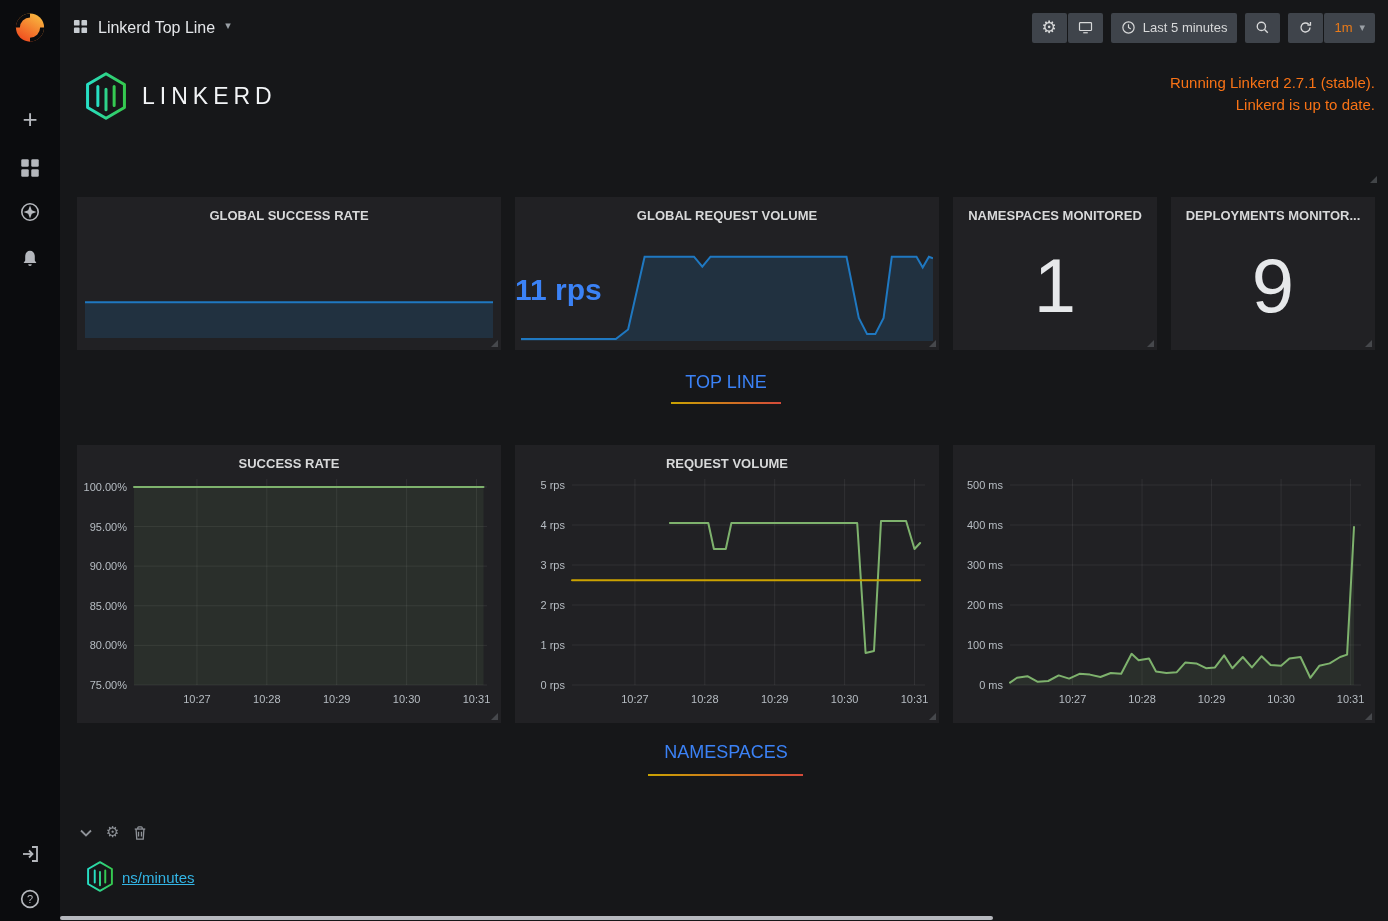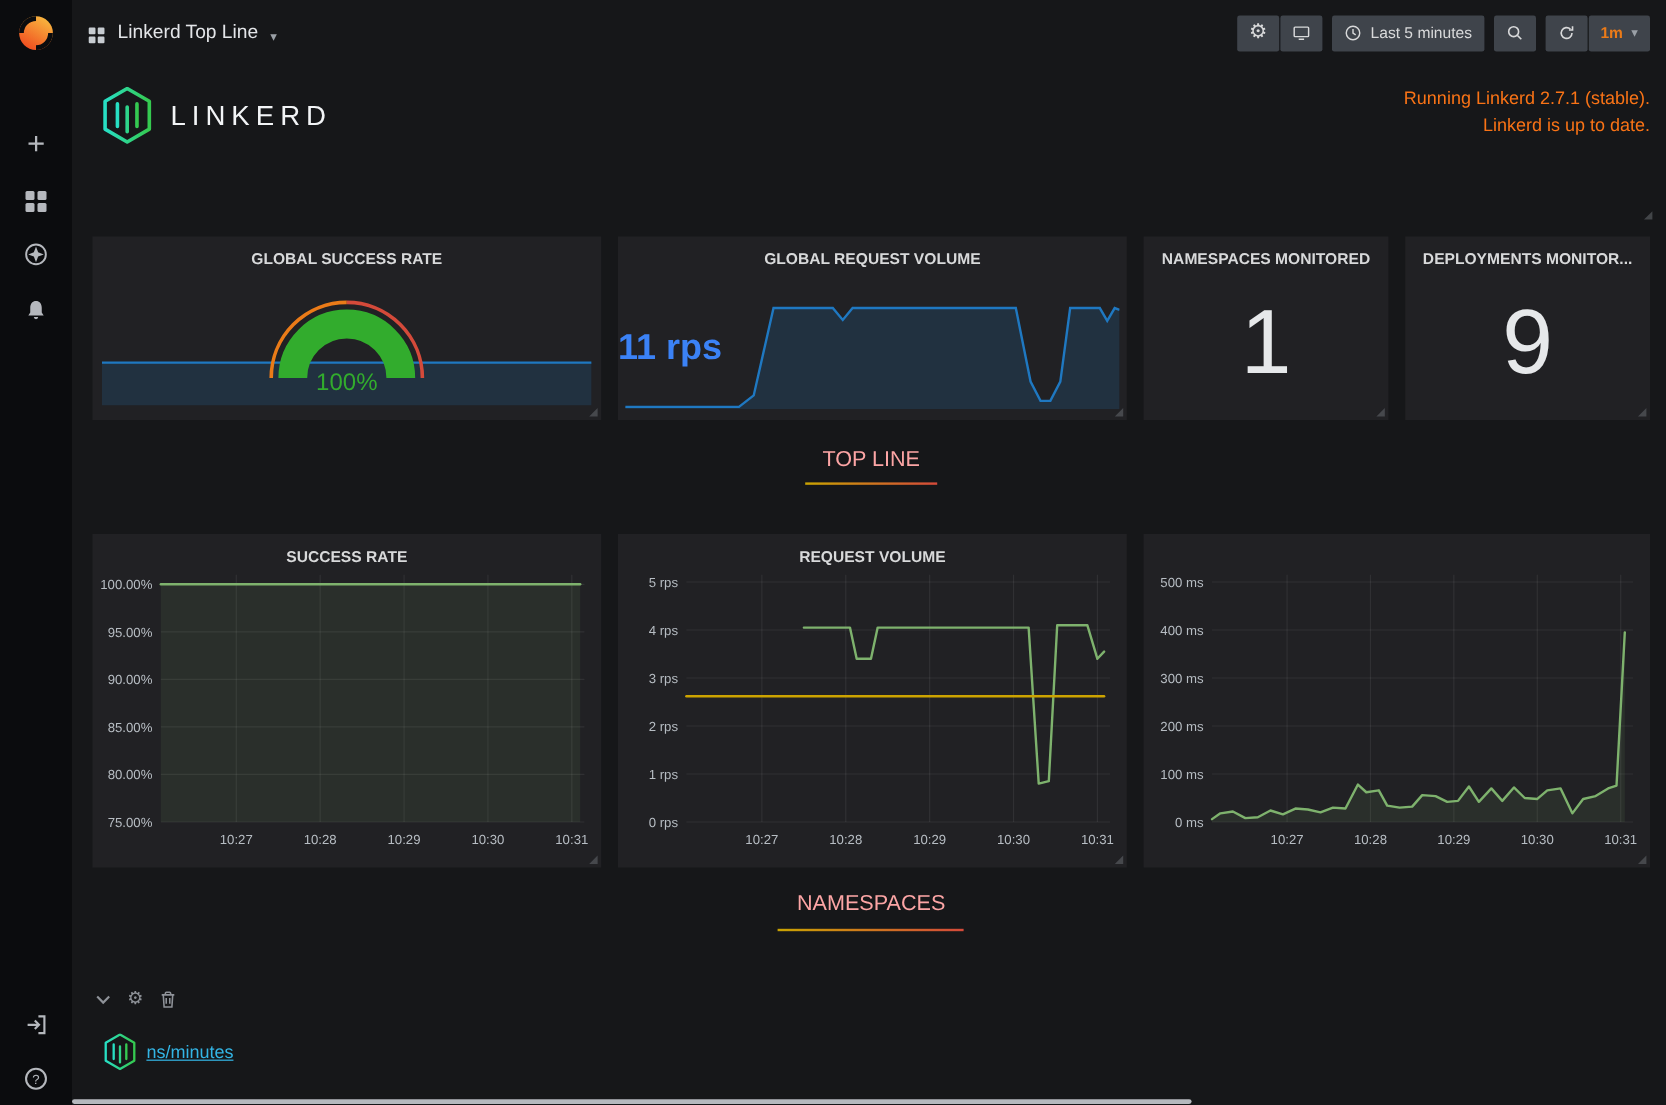--- a/index.html
+++ b/index.html
@@ -9,46 +9,46 @@
 
 
 .sidebar{position:absolute;left:0;top:0;width:60px;height:921px;background:#0b0c0e;z-index:20}
 .slogo{position:absolute;top:9px;left:12px;width:36px;height:36px;cursor:pointer}
 .sicon{position:absolute;left:0;width:60px;height:38px;display:flex;align-items:center;justify-content:center;color:#b5b8bd;cursor:pointer}
 .sicon svg{width:20px;height:20px}
 .plusch{font-size:26px;font-weight:300;line-height:20px}
 
 
 .navbar{position:absolute;left:60px;top:0;width:1328px;height:55px;display:flex;align-items:center;padding:0 13px;background:#161719;z-index:15}
-.nav-title{display:flex;align-items:flex-end;gap:10px;cursor:pointer}
+.nav-title{display:flex;align-items:flex-start;gap:10px;cursor:pointer}
 .nav-title .t{font-size:16px;color:#e3e5e8;font-weight:500}
 .caret{font-size:11px;color:#9aa0a6}
 .nav-spacer{flex:1}
 .nav-right{display:flex;align-items:center;gap:8px}
 .navbtn{display:flex;align-items:center;gap:7px;height:30px;padding:0 10px;background:#3f444b;border:none;border-radius:2px;color:#d8d9da;font-size:13px;font-family:inherit;cursor:pointer}
 .navbtn svg{width:15px;height:15px}
 .grp{display:flex;gap:1px}
 .gearchar{font-family:"DejaVu Sans",sans-serif;font-size:17px;line-height:17px}
-.interval{color:#eb7b18;font-weight:700}
+.interval{color:#eb7b18;font-weight:400}
 
 
 .brand{position:absolute;left:84px;top:72px;display:flex;align-items:center;gap:14px}
 .wordmark{font-size:23px;font-weight:500;letter-spacing:5px;color:#f2f4f6}
 .statline{position:absolute;right:13px;top:72px;text-align:right;font-size:15px;line-height:22px;color:#f97316}
 
 
 .panel{position:absolute;background:#212124}
 .ptitle{margin:4px;padding:7px 4px 0;text-align:center;font-size:13px;font-weight:600;color:#d8d9da;cursor:pointer;white-space:nowrap;overflow:hidden}
 .plot{position:absolute;left:0;right:0;top:26px;bottom:2px}
 .bigstat{position:absolute;left:0;right:0;top:24px;bottom:0;display:flex;align-items:center;justify-content:center;font-size:76px;color:#e6e8ea}
 .gvalue{position:absolute;left:0;right:0;top:76px;text-align:left;font-size:30px;font-weight:700;color:#3b82f6;z-index:2}
 .rsz{position:absolute;right:3px;bottom:3px;width:0;height:0;border-bottom:7px solid #5a5d62;border-left:7px solid transparent;cursor:nwse-resize;opacity:.65}
 
 
-.sechead{position:absolute;left:77px;width:1298px;text-align:center;font-size:18px;color:#fca5a5}
+.sechead{position:absolute;left:77px;width:1298px;text-align:center;font-size:18px;color:#3b82f6}
 .sechr{position:absolute;height:2px;background:linear-gradient(90deg,#c9a302,#d44a3a);border:none;margin:0}
 
 
 .rowctl{position:absolute;left:80px;top:824px;display:flex;align-items:center;gap:14px;color:#8e9298}
 .rowctl svg{display:block}
 .nsicon{position:absolute;left:86px;top:861px}
 .linkns{position:absolute;left:122px;top:869px;font-size:15px;color:#33b5e5;text-decoration:underline;cursor:pointer}
 
 .hscroll{position:absolute;left:60px;bottom:1px;width:933px;height:4px;background:#b6b9be;border-radius:2px}
 </style>
@@ -181,26 +181,20 @@
   <div>Linkerd is up to date.</div>
 </div>
 <span class="rsz" style="right:11px;bottom:auto;top:176px"></span>
 
 <section class="panel" style="left:77px;top:197px;width:424px;height:153px">
   <h2 class="ptitle">GLOBAL SUCCESS RATE</h2>
   <div style="position:absolute;left:8px;top:103px;width:408px;height:38px"><svg width="408" height="38">
         <path d="M0.0,2.2L408.0,2.2L408,38L0,38Z" fill="rgba(31,120,193,0.18)" stroke="none"></path>
         <path d="M0.0,2.2L408.0,2.2" fill="none" stroke="#1f78c1" stroke-width="2"></path>
       </svg></div>
-  <div style="position:absolute;left:102px;top:26px;width:220px;height:116px;z-index:2"><svg width="220" height="116">
-        <path d="M47.0 92.0 A63 63 0 0 1 110.0 29.0" stroke="#eb7b18" stroke-width="3" fill="none"></path>
-        <path d="M110.0 29.0 A63 63 0 0 1 173.0 92.0" stroke="#d44a3a" stroke-width="3" fill="none"></path>
-        <path d="M65.0 92.0 A45 45 0 0 1 155.0 92.0" stroke="#32ac2d" stroke-width="24" fill="none"></path>
-        <text x="110" y="102" text-anchor="middle" font-size="20" fill="#32ac2d" font-family="&quot;Liberation Sans&quot;,sans-serif" font-weight="500">100%</text>
-      </svg></div>
   <span class="rsz"></span>
 </section>
 
 <section class="panel" style="left:515px;top:197px;width:424px;height:153px">
   <h2 class="ptitle">GLOBAL REQUEST VOLUME</h2>
   <div style="position:absolute;left:6px;top:52px;width:412px;height:92px"><svg width="412" height="92">
         <path d="M0.0,90.1L94.8,90.1L107.1,80.5L123.6,7.7L173.0,7.7L181.3,17.6L189.5,7.7L325.5,7.7L337.8,69.0L346.1,85.1L354.3,85.1L362.6,69.0L370.8,7.7L395.5,7.7L401.7,18.4L407.9,7.7L412.0,9.2L412,92L0,92Z" fill="rgba(31,120,193,0.18)" stroke="none"></path>
         <path d="M0.0,90.1L94.8,90.1L107.1,80.5L123.6,7.7L173.0,7.7L181.3,17.6L189.5,7.7L325.5,7.7L337.8,69.0L346.1,85.1L354.3,85.1L362.6,69.0L370.8,7.7L395.5,7.7L401.7,18.4L407.9,7.7L412.0,9.2" fill="none" stroke="#1f78c1" stroke-width="2"></path>
       </svg></div>
   <div class="gvalue">11 rps</div>

